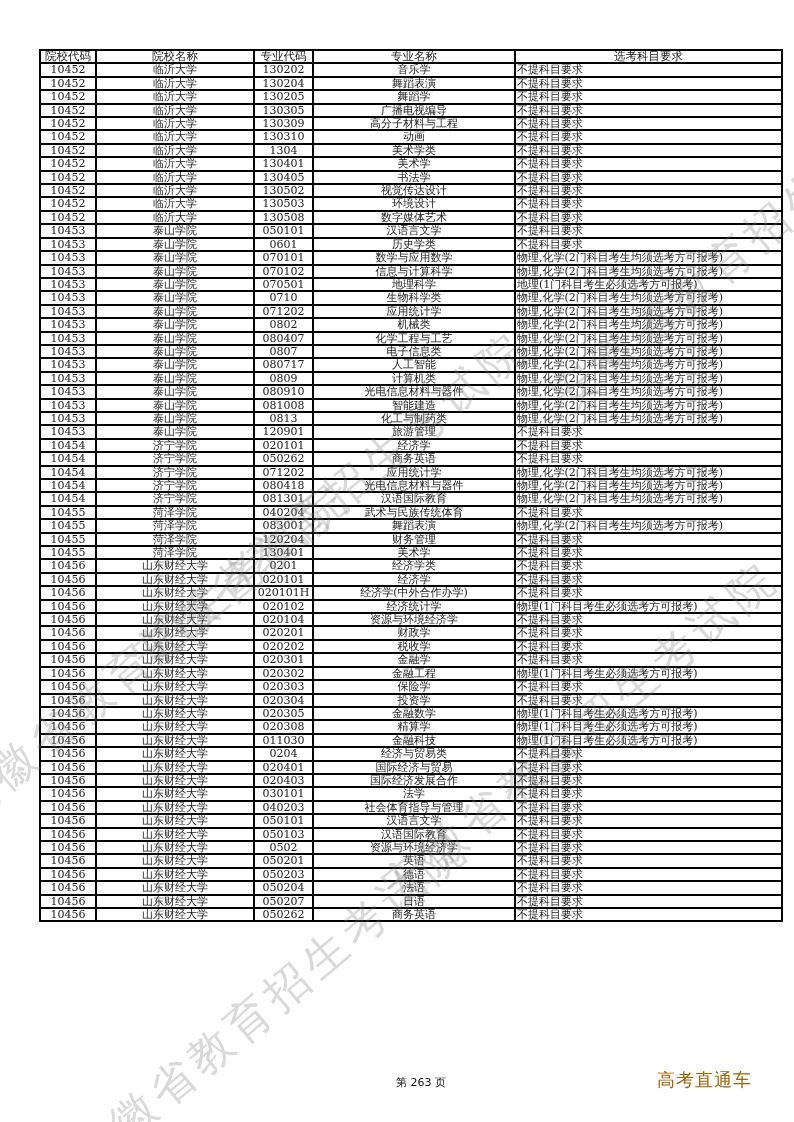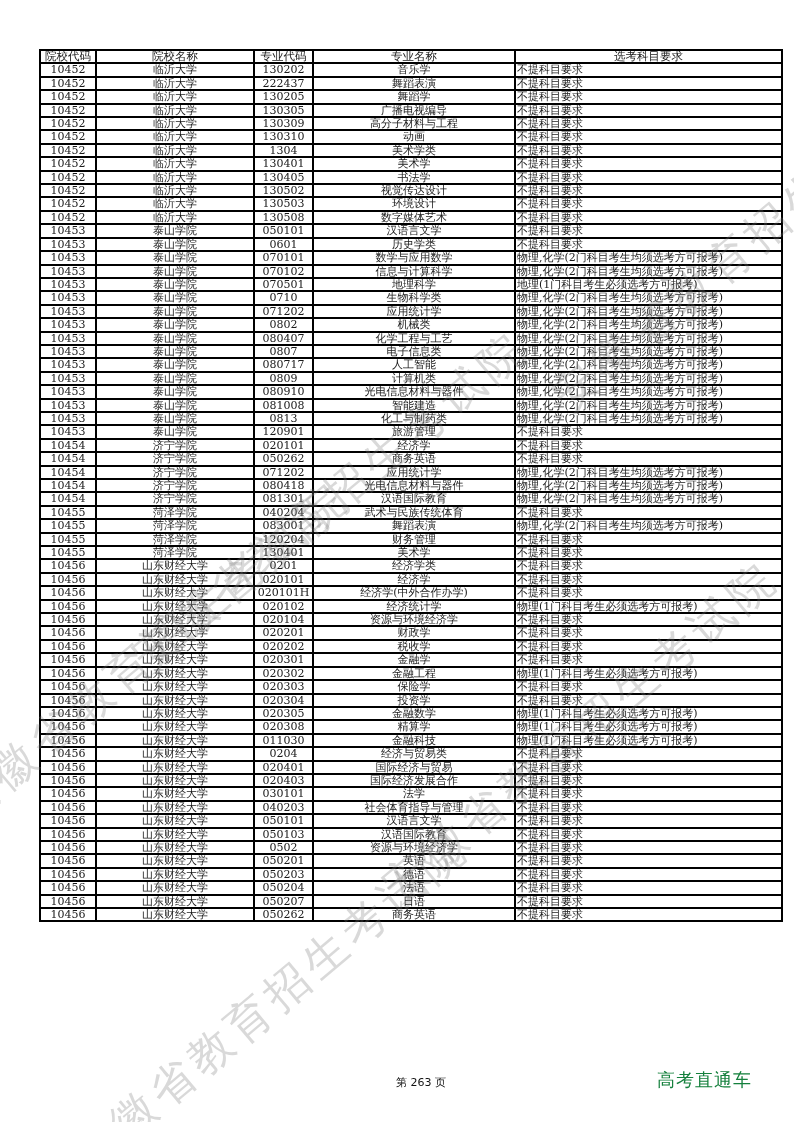--- a/index.html
+++ b/index.html
@@ -18,21 +18,21 @@
     }
     table.grid th { font-family: "DejaVu Sans", "Liberation Sans", sans-serif; font-size: 11.5px; text-align: center; }
     table.grid td.c { text-align: center; }
     table.grid td.l { text-align: left; padding-left: 1px; }
     col.w1 { width: 56px; }
     col.w2 { width: 158px; }
     col.w3 { width: 59px; }
     col.w4 { width: 202px; }
     col.w5 { width: 267px; }
     .footer-page { position: absolute; left: 366px; top: 1075px; font-family: "DejaVu Sans", "Liberation Sans", sans-serif; font-size: 11px; color: #111; margin-left: 30px; }
-    .footer-brand { position: absolute; left: 657px; top: 1068px; font-family: "DejaVu Sans", "Liberation Sans", sans-serif; font-size: 18px; color: #15803d; letter-spacing: 1px; }
+    .footer-brand { position: absolute; left: 657px; top: 1068px; font-family: "DejaVu Sans", "Liberation Sans", sans-serif; font-size: 18px; color: #a16207; letter-spacing: 1px; }
     .watermark { position: absolute; font-family: "DejaVu Sans", "Liberation Sans", sans-serif; color: rgba(120,120,120,0.28); font-size: 44px; white-space: nowrap; transform-origin: left top; pointer-events: none; letter-spacing: 6px; }
     .wm1 { left: 120px; top: 640px; transform: rotate(-40deg); }
     .wm2 { left: 370px; top: 870px; transform: rotate(-40deg); }
     .wm3 { left: 60px; top: 1140px; transform: rotate(-40deg); }
     .wm4 { left: -60px; top: 790px; transform: rotate(-40deg); }
     .wm5 { left: 540px; top: 380px; transform: rotate(-40deg); }
   </style>
 </head>
 <body>
 
@@ -59,21 +59,21 @@
         <tr>
           <td class="c">10452</td>
           <td class="c">临沂大学</td>
           <td class="c">130202</td>
           <td class="c">音乐学</td>
           <td class="l">不提科目要求</td>
         </tr>
         <tr>
           <td class="c">10452</td>
           <td class="c">临沂大学</td>
-          <td class="c">222437</td>
+          <td class="c">130204</td>
           <td class="c">舞蹈表演</td>
           <td class="l">不提科目要求</td>
         </tr>
         <tr>
           <td class="c">10452</td>
           <td class="c">临沂大学</td>
           <td class="c">130205</td>
           <td class="c">舞蹈学</td>
           <td class="l">不提科目要求</td>
         </tr>

